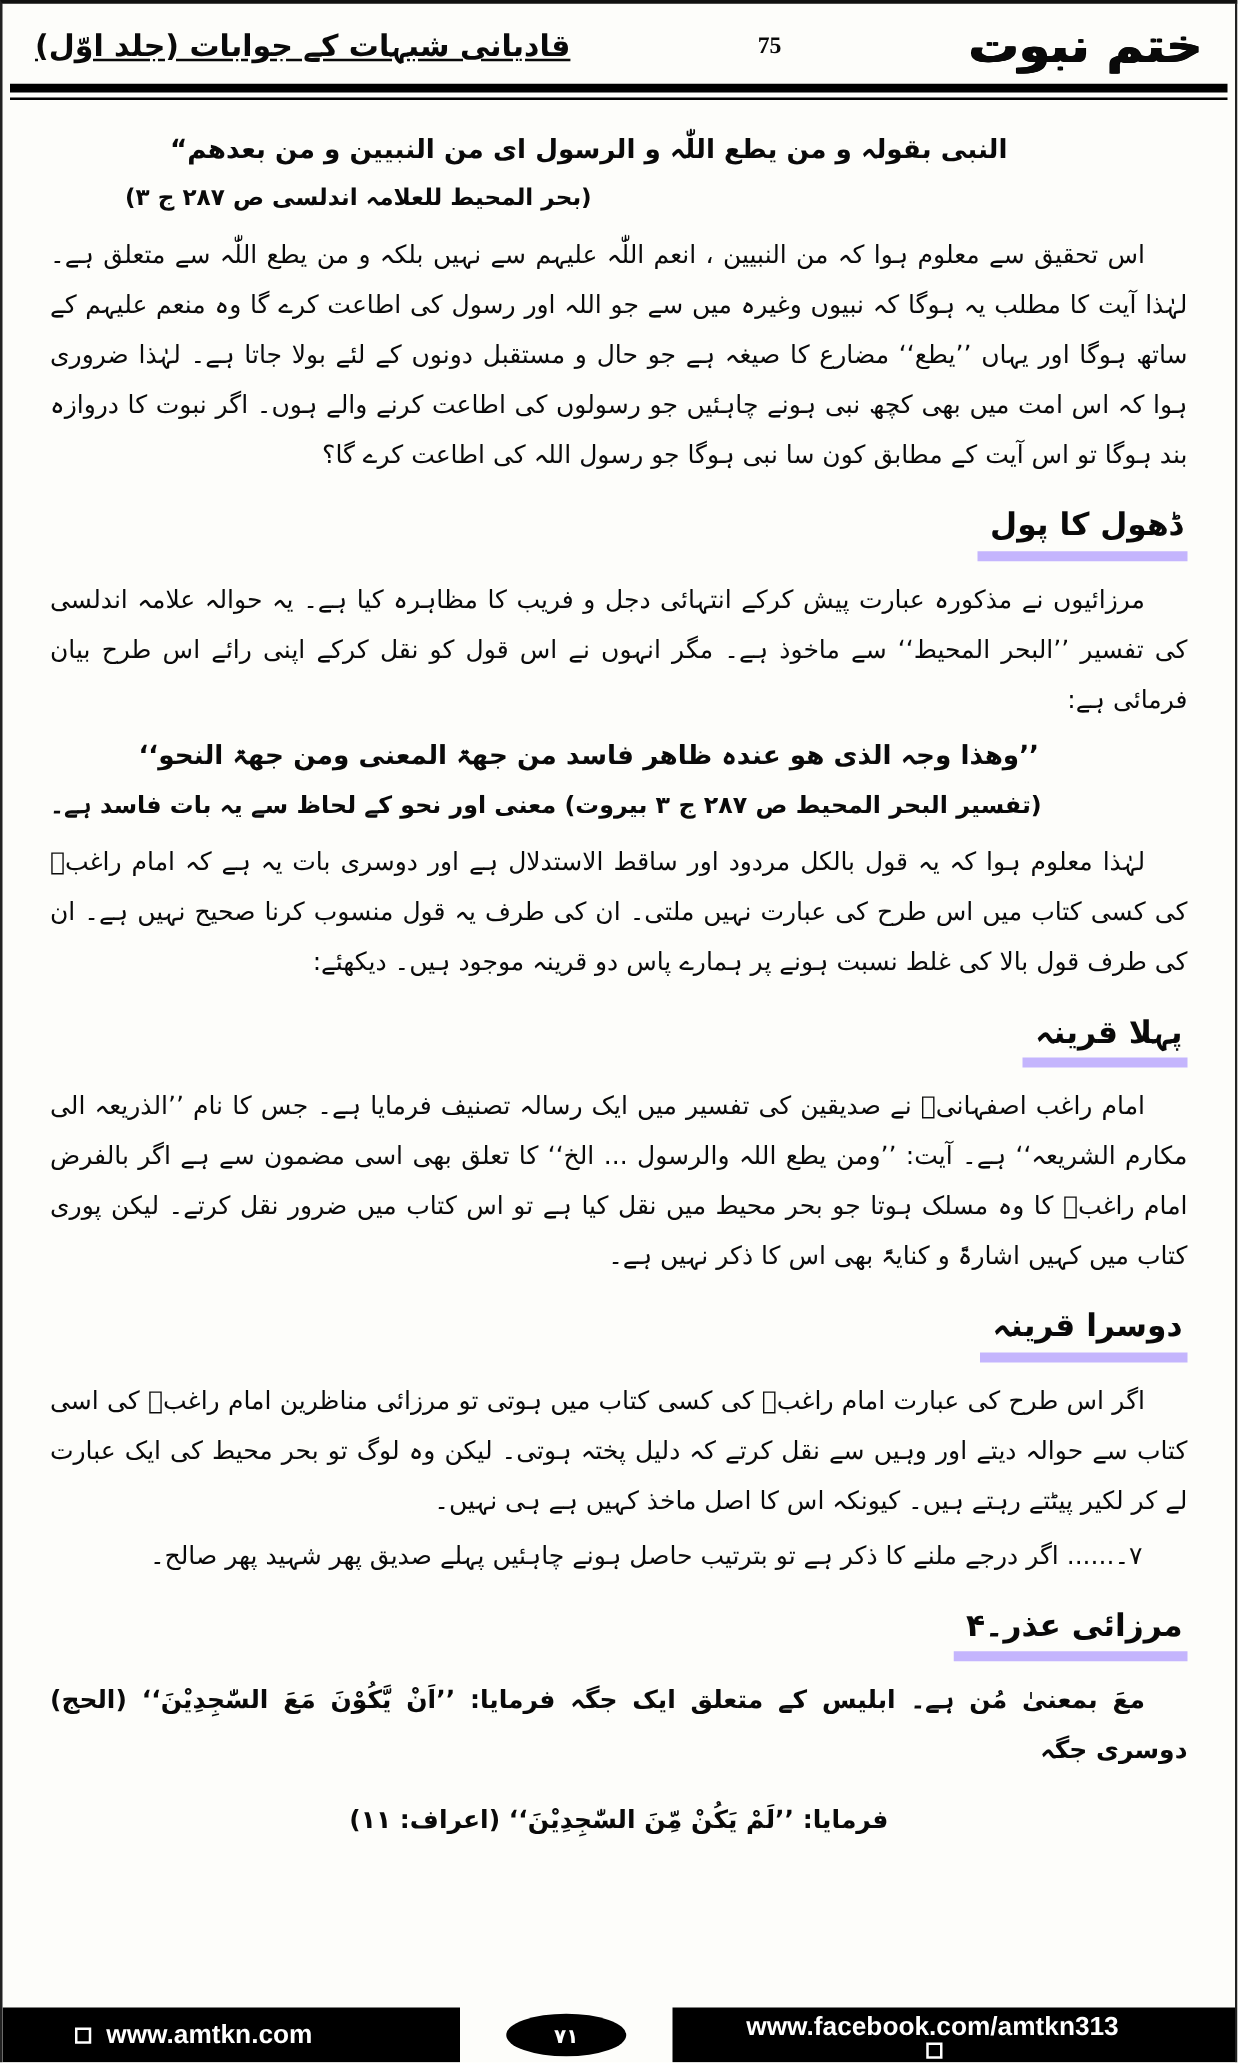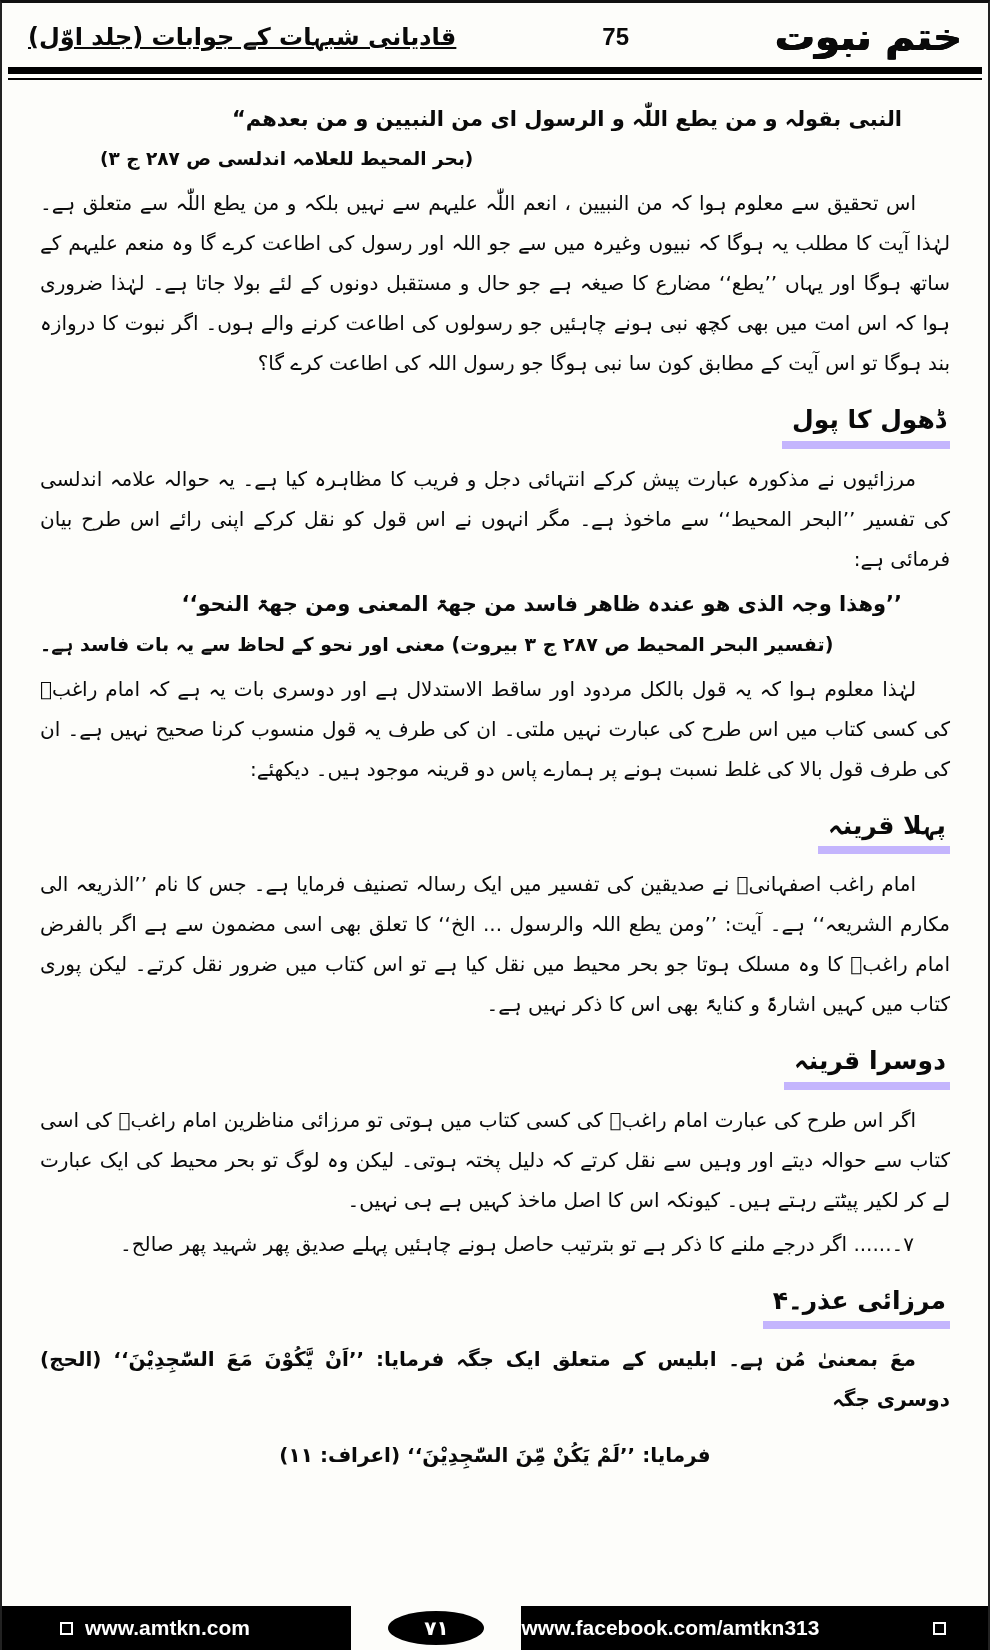--- a/index.html
+++ b/index.html
@@ -26,22 +26,22 @@
     height: 64px;
   }
   .volume-title {
     font-weight: bold;
     font-size: 24px;
     letter-spacing: -0.5px;
     text-decoration: underline;
   }
   .page-num-top {
     font-weight: bold;
-    font-size: 24px;
-    font-family: Liberation Sans, sans-serif;
+    font-size: 19px;
+    font-family: Liberation Serif, serif;
   }
   .book-title {
     font-weight: bold;
     font-size: 40px;
     letter-spacing: -1px;
     text-shadow: 0.7px 0 0 #000, -0.7px 0 0 #000;
     transform: scaleY(0.95);
   }
   .rule-thick { height: 7px; background: #000; margin: 0 6px; }
   .rule-thin  { height: 2px; background: #000; margin: 4px 6px 0 6px; }
@@ -52,21 +52,21 @@
     text-align: justify;
     padding: 16px 38px 0 38px;
     font-size: 20px;
     line-height: 2.0;
     height: 1488px;
     overflow: hidden;
   }
   .para { text-indent: 34px; margin-bottom: 4px; }
   .quote {
     font-weight: bold;
-    text-align: right;
+    text-align: center;
     padding-right: 48px;
     font-size: 21px;
     margin-top: 2px;
   }
   .quote-ref {
     font-weight: bold;
     text-align: left;
     padding-left: 60px;
     font-size: 18.5px;
     margin-bottom: 6px;
@@ -111,39 +111,39 @@
     background: #000;
     color: #fff;
     display: flex;
     align-items: center;
     font-family: "Liberation Sans", sans-serif;
     font-weight: bold;
     font-size: 21px;
     flex: 1 1 auto;
   }
   .footer-seg.left  { justify-content: flex-start; padding-left: 50px; }
-  .footer-seg.right { justify-content: space-between;  padding-right: 34px; }
+  .footer-seg.right { justify-content: center;  padding-right: 34px; flex-direction: column; }
   .footer-center {
     width: 170px;
     background: #fdfdfa;
     display: flex;
     align-items: center;
     justify-content: center;
     flex: 0 0 auto;
   }
   .footer-oval {
     background: #000;
     color: #fff;
     width: 96px;
     height: 34px;
     border-radius: 50%;
     display: flex;
     align-items: center;
     justify-content: center;
-    font-size: 20px;
+    font-size: 16px;
     font-weight: bold;
   }
   .corner-square {
     width: 13px; height: 13px;
     border: 2px solid #fff;
     background: #000;
     align-self: center;
   }
   .corner-square.l { margin-left: 8px; margin-right: 12px; }
   .corner-square.r { margin-right: 8px; margin-left: 12px; }

